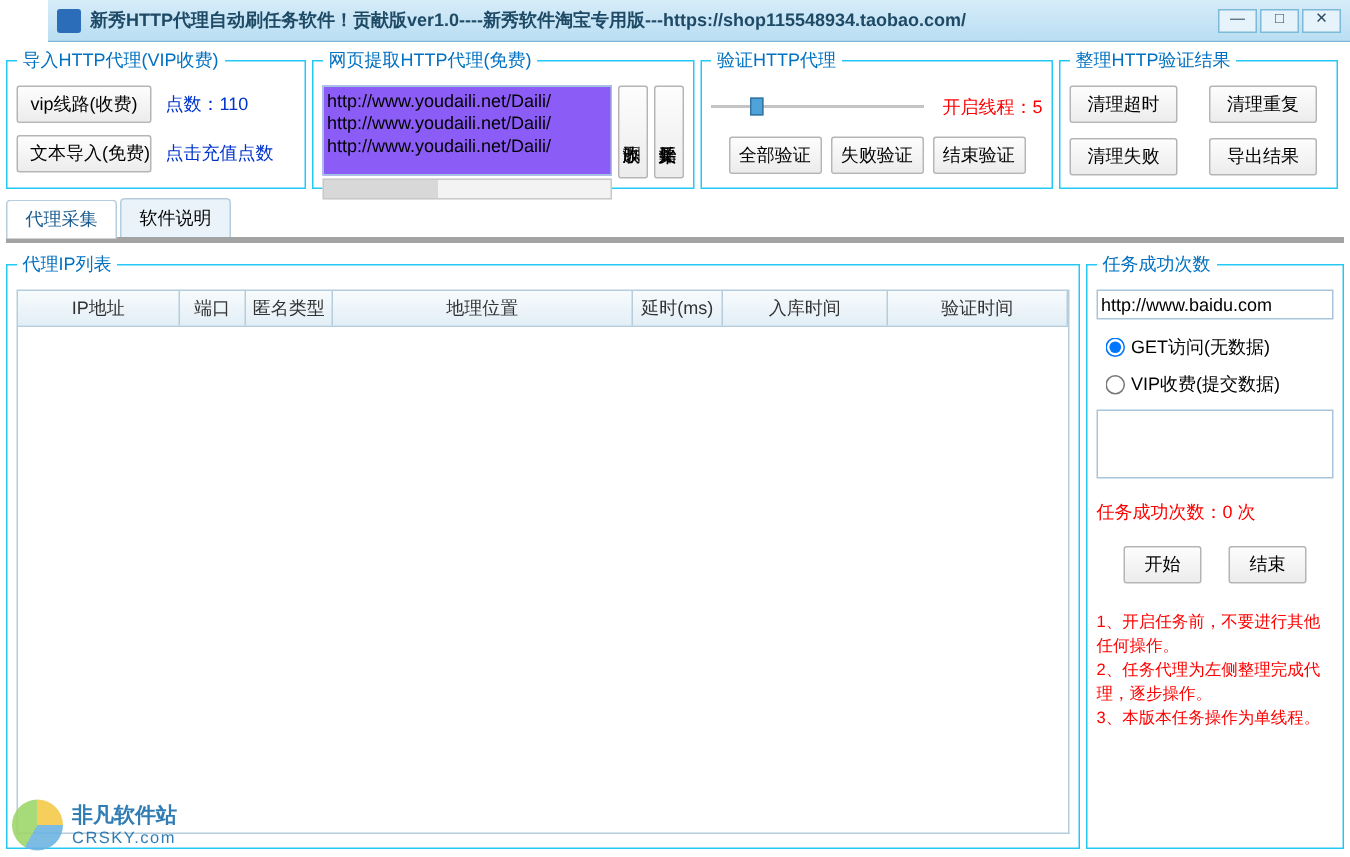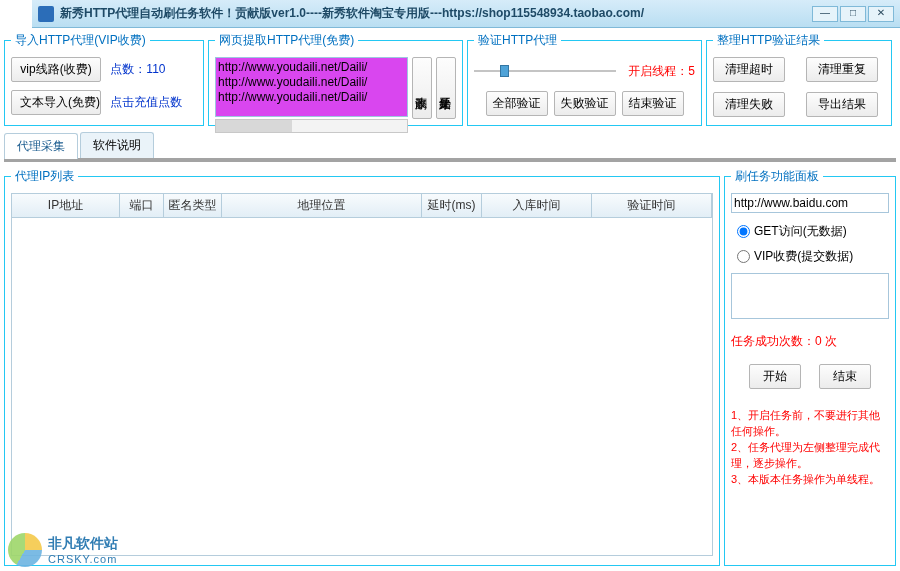--- a/index.html
+++ b/index.html
@@ -22,21 +22,21 @@
 .fs-import { width: 200px; height: 94px; }
 .fs-web { width: 255px; height: 94px; display: flex; gap: 4px; }
 .fs-verify { width: 235px; height: 94px; }
 .fs-clean { width: 186px; height: 94px; }
 
 .btn { background: linear-gradient(#fdfdfd,#ececec); border: 1px solid #b5b5b5; padding: 3px 8px; cursor: pointer; border-radius: 2px; display: inline-block; text-align: center; white-space: nowrap; }
 
 .fs-import .btn { width: 90px; margin-bottom: 8px; }
 .fs-import .lbl-pts { color: #0033cc; display: inline-block; margin-left: 6px; }
 
-.urlbox { flex: 1; height: 60px; border: 1px solid #9cc7de; background: #d946ef; overflow: auto; padding: 2px; white-space: nowrap; }
+.urlbox { flex: 1; height: 60px; border: 1px solid #9cc7de; background: #8b5cf6; overflow: auto; padding: 2px; white-space: nowrap; }
 .urlbox div { color: #000; line-height: 15px; }
 .scrollh { height: 14px; border: 1px solid #c8c8c8; margin-top: 2px; background: #f3f3f3; position: relative; }
 .scrollh::after { content: ""; display: block; position: absolute; left: 0; top: 0; height: 100%; width: 40%; background: #d8d8d8; }
 
 .vbtn { width: 20px; height: 62px; writing-mode: vertical-rl; line-height: 20px; text-align: center; padding: 0; }
 
 .slider { height: 20px; display: flex; align-items: center; margin-bottom: 10px; margin-top: 4px; }
 .slider-track { flex: 1; height: 2px; background: #c4c4c4; position: relative; }
 .slider-thumb { position: absolute; left: 18%; top: -5px; width: 9px; height: 12px; background: #4fa3d8; border: 1px solid #3376a3; }
 .thread-label { color: #ff0000; margin-left: 12px; white-space: nowrap; }
@@ -161,21 +161,21 @@
         <div class="gh c-anon">匿名类型</div>
         <div class="gh c-geo">地理位置</div>
         <div class="gh c-delay">延时(ms)</div>
         <div class="gh c-in">入库时间</div>
         <div class="gh c-v">验证时间</div>
       </div>
       <div class="gridbody"></div>
     </fieldset>
 
     <fieldset class="fs-task">
-      <legend>刷任务功能面板</legend>
+      <legend>任务成功次数</legend>
       <input type="text" value="http://www.baidu.com" style="">
       <div class="radios">
         <label><input type="radio" name="m" checked="" style=""><span>GET访问(无数据)</span></label>
         <label><input type="radio" name="m" style=""><span>VIP收费(提交数据)</span></label>
       </div>
       <div class="postbox"></div>
       <div class="task-count">任务成功次数：0 次</div>
       <div class="task-btns">
         <span class="btn">开始</span>
         <span class="btn">结束</span>

